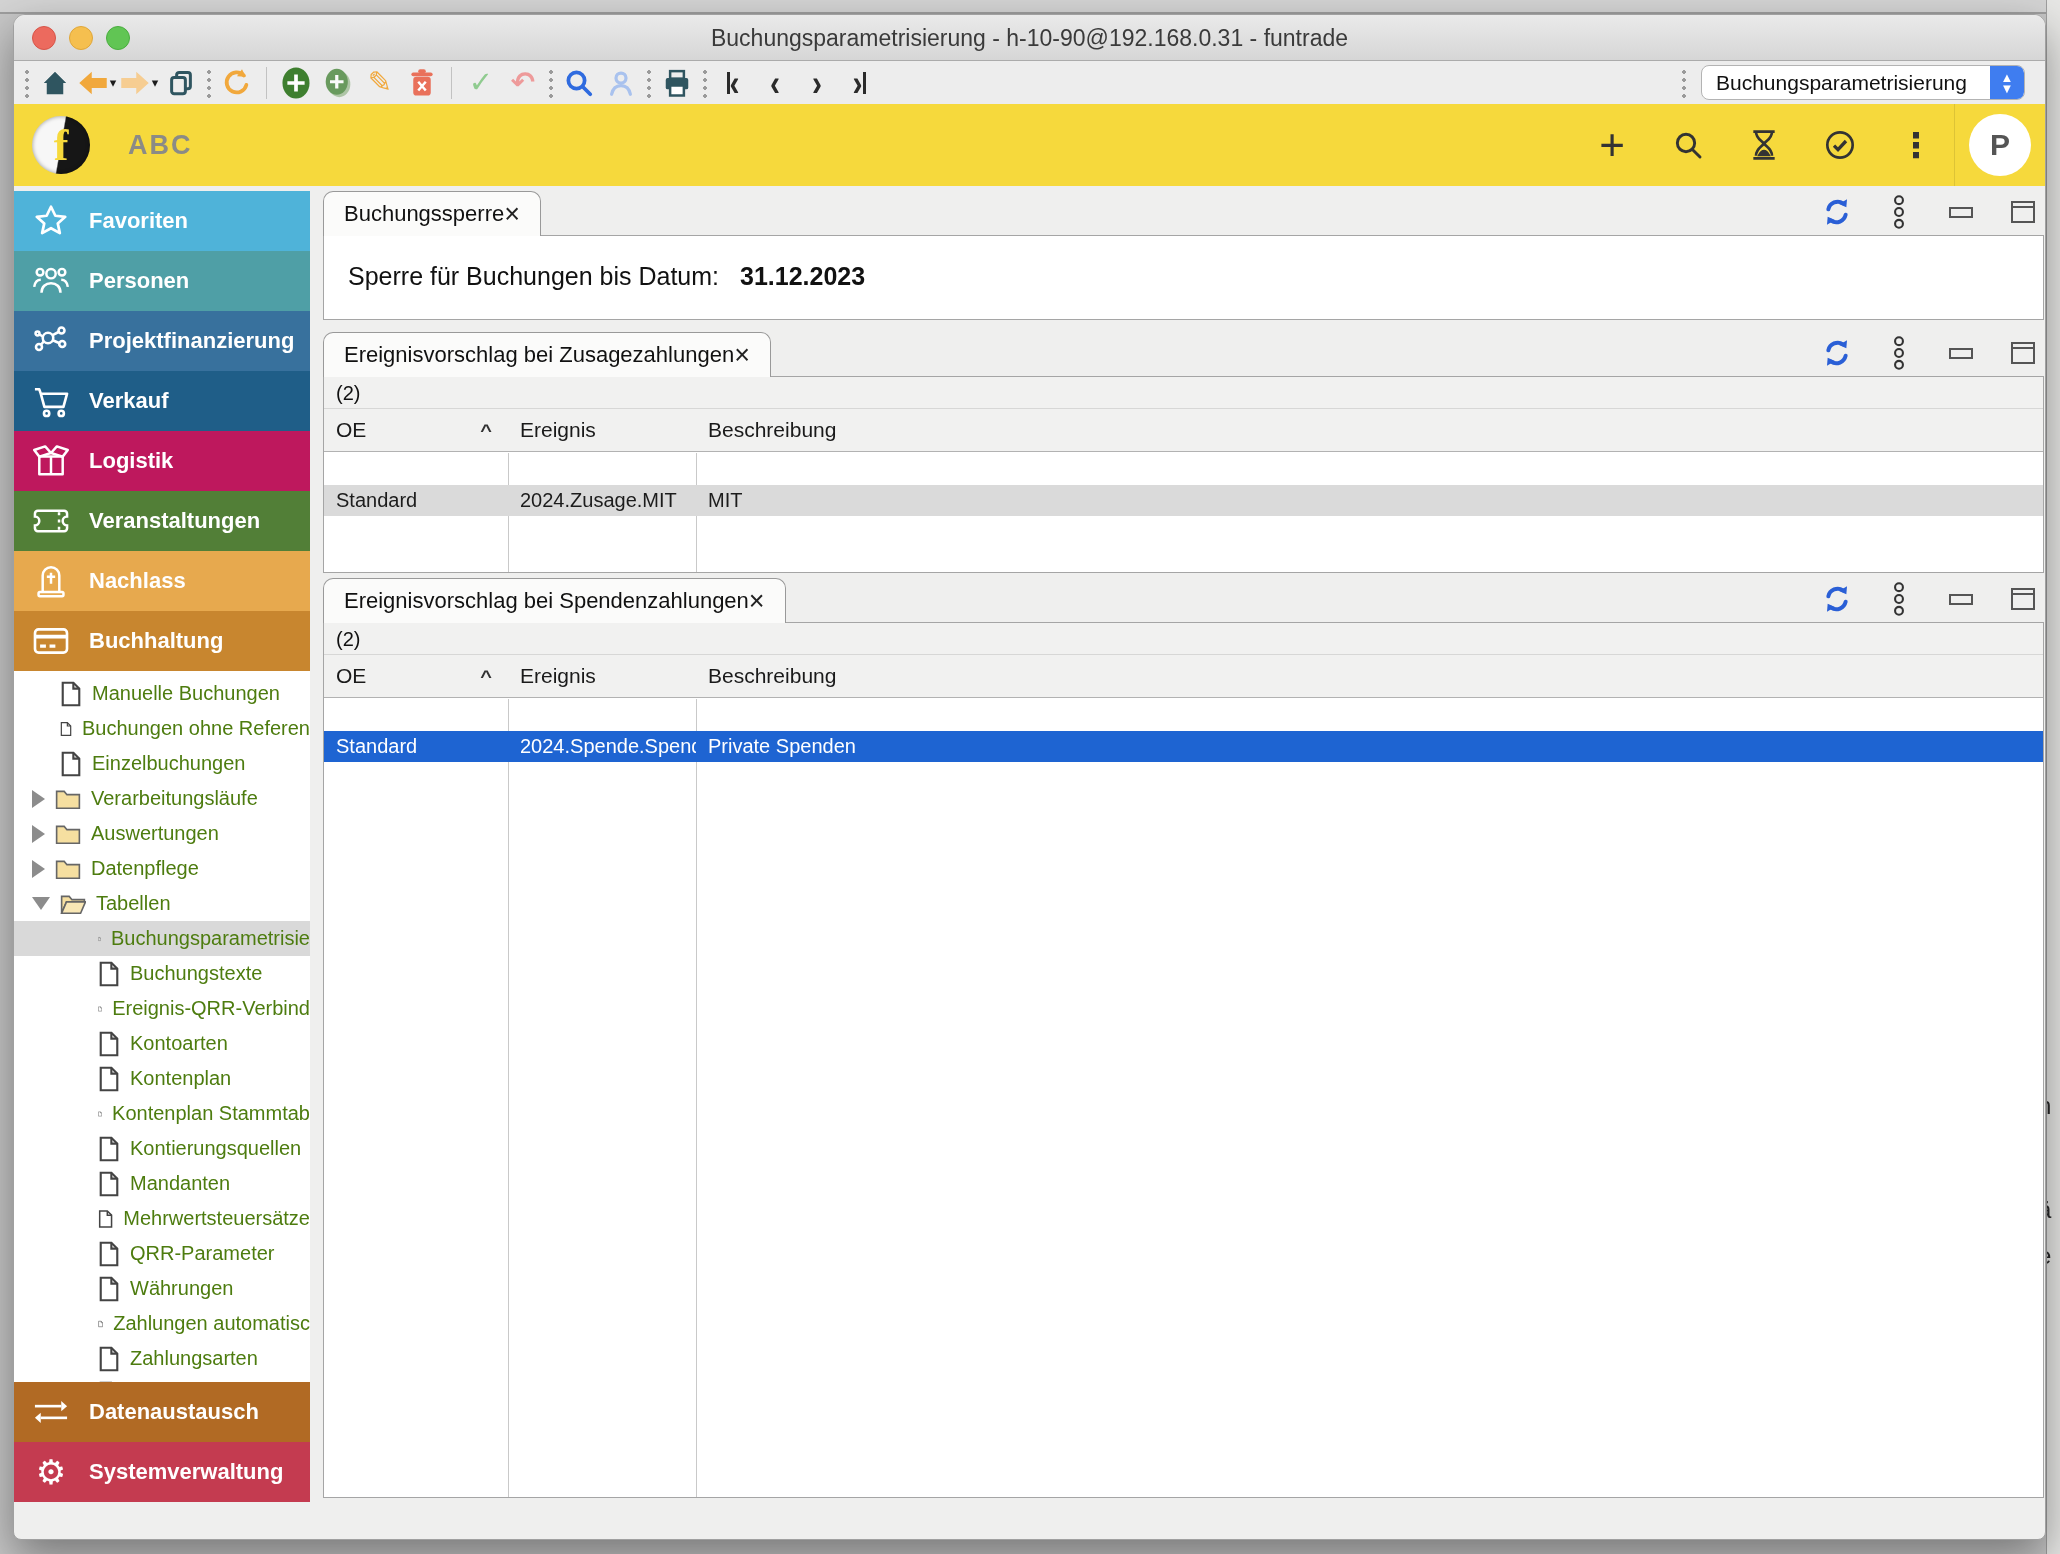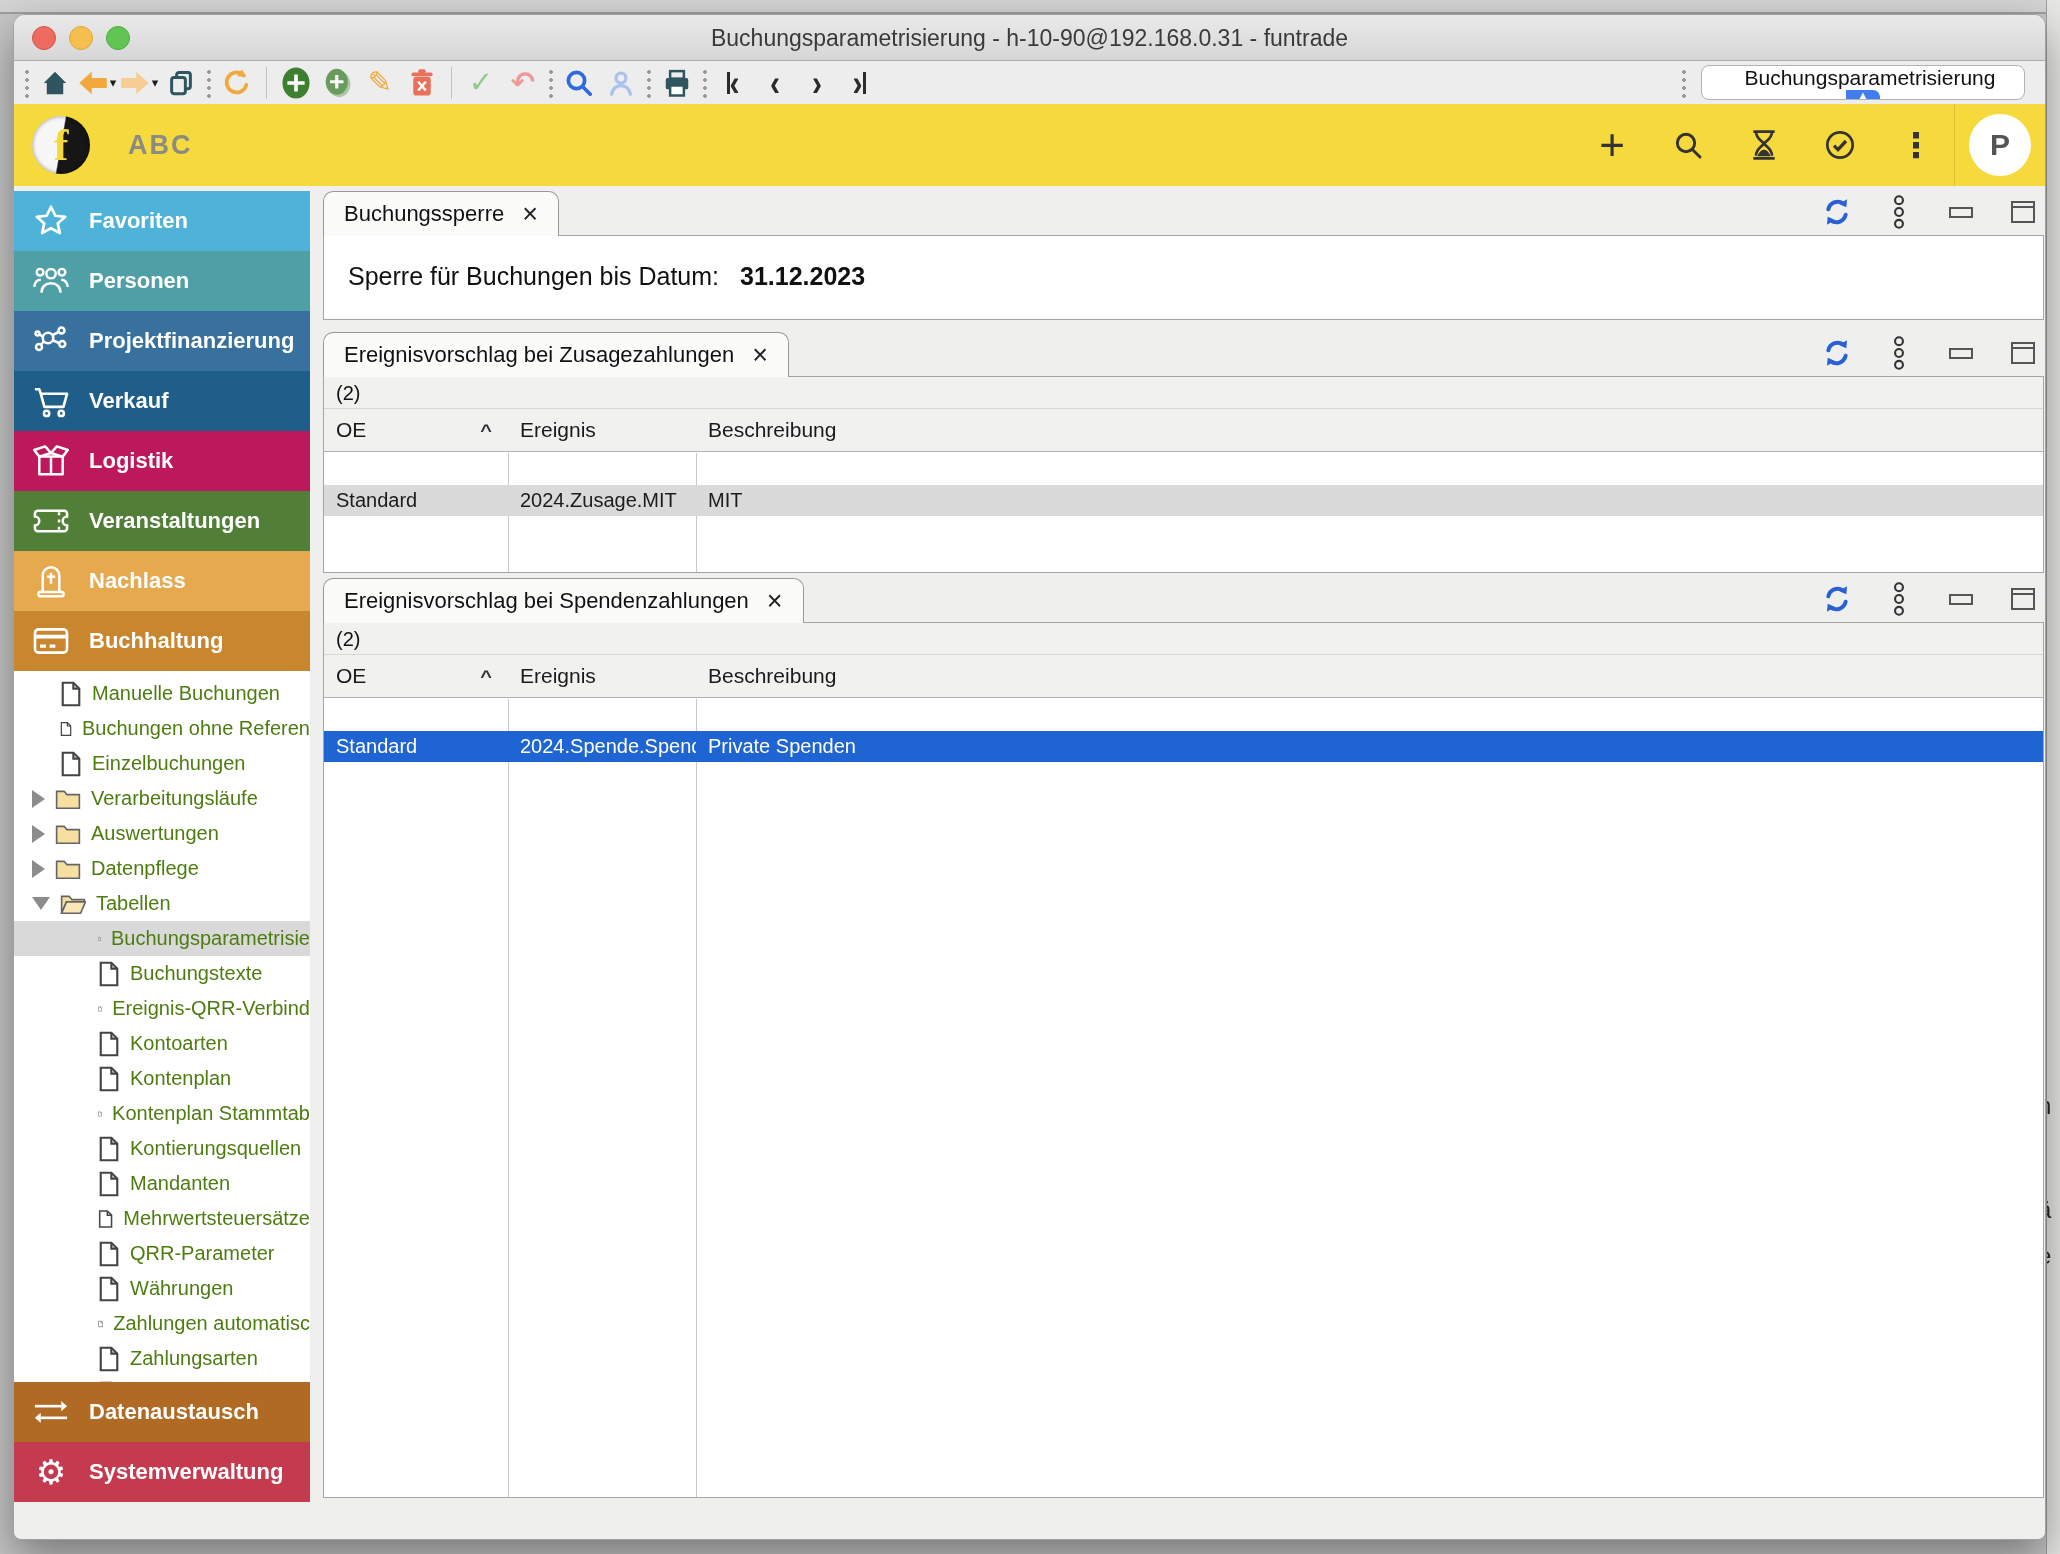--- a/index.html
+++ b/index.html
@@ -33,21 +33,21 @@
   .tb-glyph { font-size:29px; line-height:1; }
   .sep-dots { width:8px; height:30px; margin:0 3px; flex:0 0 auto;
               background-image:radial-gradient(#9a9a9a 1.6px, transparent 1.8px); background-size:8px 8px; background-position:center top; background-repeat:repeat-y; }
   .sep-line { width:1px; height:32px; background:#c2c2c2; margin:0 8px; flex:0 0 auto; }
   .caretdn { font-size:13px; color:#1c1c1c; margin-left:2px; }
   .navtxt { font-size:30px; font-weight:700; color:#2b2b2b; transform:scaleY(1.25); display:inline-block; }
   .navbar-ic { display:flex; align-items:center; }
   .endbar { display:inline-block; width:3px; height:22px; background:#2b2b2b; }
   .combo-wrap { position:absolute; right:20px; top:4px; display:flex; align-items:center; gap:10px; }
   .combo { width:324px; height:35px; background:#fff; border:1px solid #b3b3b3; border-radius:8px;
-           display:flex; align-items:center; overflow:hidden;flex-direction:column; }
+           display:flex; align-items:center; overflow:hidden; }
   .combo-txt { flex:1; padding-left:14px; font-size:21px; color:#111; }
   .combo-step { width:34px; height:35px; background:#3f7df0; border-radius:0 7px 7px 0; display:flex; flex-direction:column;
                 align-items:center; justify-content:center; color:#fff; font-size:13px; line-height:11px; }
 
   
   .appbar { position:absolute; left:0; top:89px; width:100%; height:82px; background:#f6d93c; display:flex; align-items:center; }
   .logo { width:58px; height:58px; border-radius:50%; margin-left:18px;
           background:linear-gradient(100deg,#f7f7f7 49%,#161616 51%); position:relative; box-shadow:inset 0 0 4px rgba(0,0,0,.4); }
   .logo span { position:absolute; left:0; top:0; width:100%; height:100%; display:flex; align-items:center; justify-content:center;
                color:#f6d93c; font-size:44px; font-weight:700; font-family:"Liberation Serif","DejaVu Serif",serif; }
@@ -78,21 +78,21 @@
   .car.right { border-top:9px solid transparent; border-bottom:9px solid transparent; border-left:13px solid #8c8c8c; }
   .car.down { border-left:9px solid transparent; border-right:9px solid transparent; border-top:13px solid #8c8c8c; }
 
   .nav-bottom { position:absolute; left:0; bottom:0; width:296px; }
 
   
   .content { position:absolute; left:296px; top:171px; right:0; bottom:37px; background:#efefee; overflow:hidden; }
   .panel { position:absolute; left:13px; width:1721px; }
   .tabrow { position:relative; height:44px; }
   .tab { position:absolute; left:0; bottom:-1px; height:45px; background:#fbfbfa; border:1px solid #999;
-         border-bottom:none; border-radius:10px 10px 0 0; display:flex; align-items:center; gap:18px; padding:0 20px;
+         border-bottom:none; border-radius:10px 10px 0 0; display:flex; align-items:center; padding:0 20px;
          font-size:22px; color:#111; z-index:2; }
   .tclose { font-size:27px; line-height:1; color:#222; }
   .pacts { position:absolute; right:4px; top:4px; display:flex; align-items:center; gap:28px; z-index:1; }
   .pact { width:34px; height:34px; display:flex; align-items:center; justify-content:center; }
   .ic-min { width:24px; height:11px; border:2px solid #555; }
   .ic-max { width:24px; height:22px; border:2px solid #555; position:relative; }
   .ic-max::after { content:""; position:absolute; left:0; right:0; top:3px; height:2px; background:#555; }
   .pbody { position:relative; background:#fff; border:1px solid #a5a5a5; }
 
   .field-line { padding:26px 0 0 24px; font-size:25px; color:#111; }

